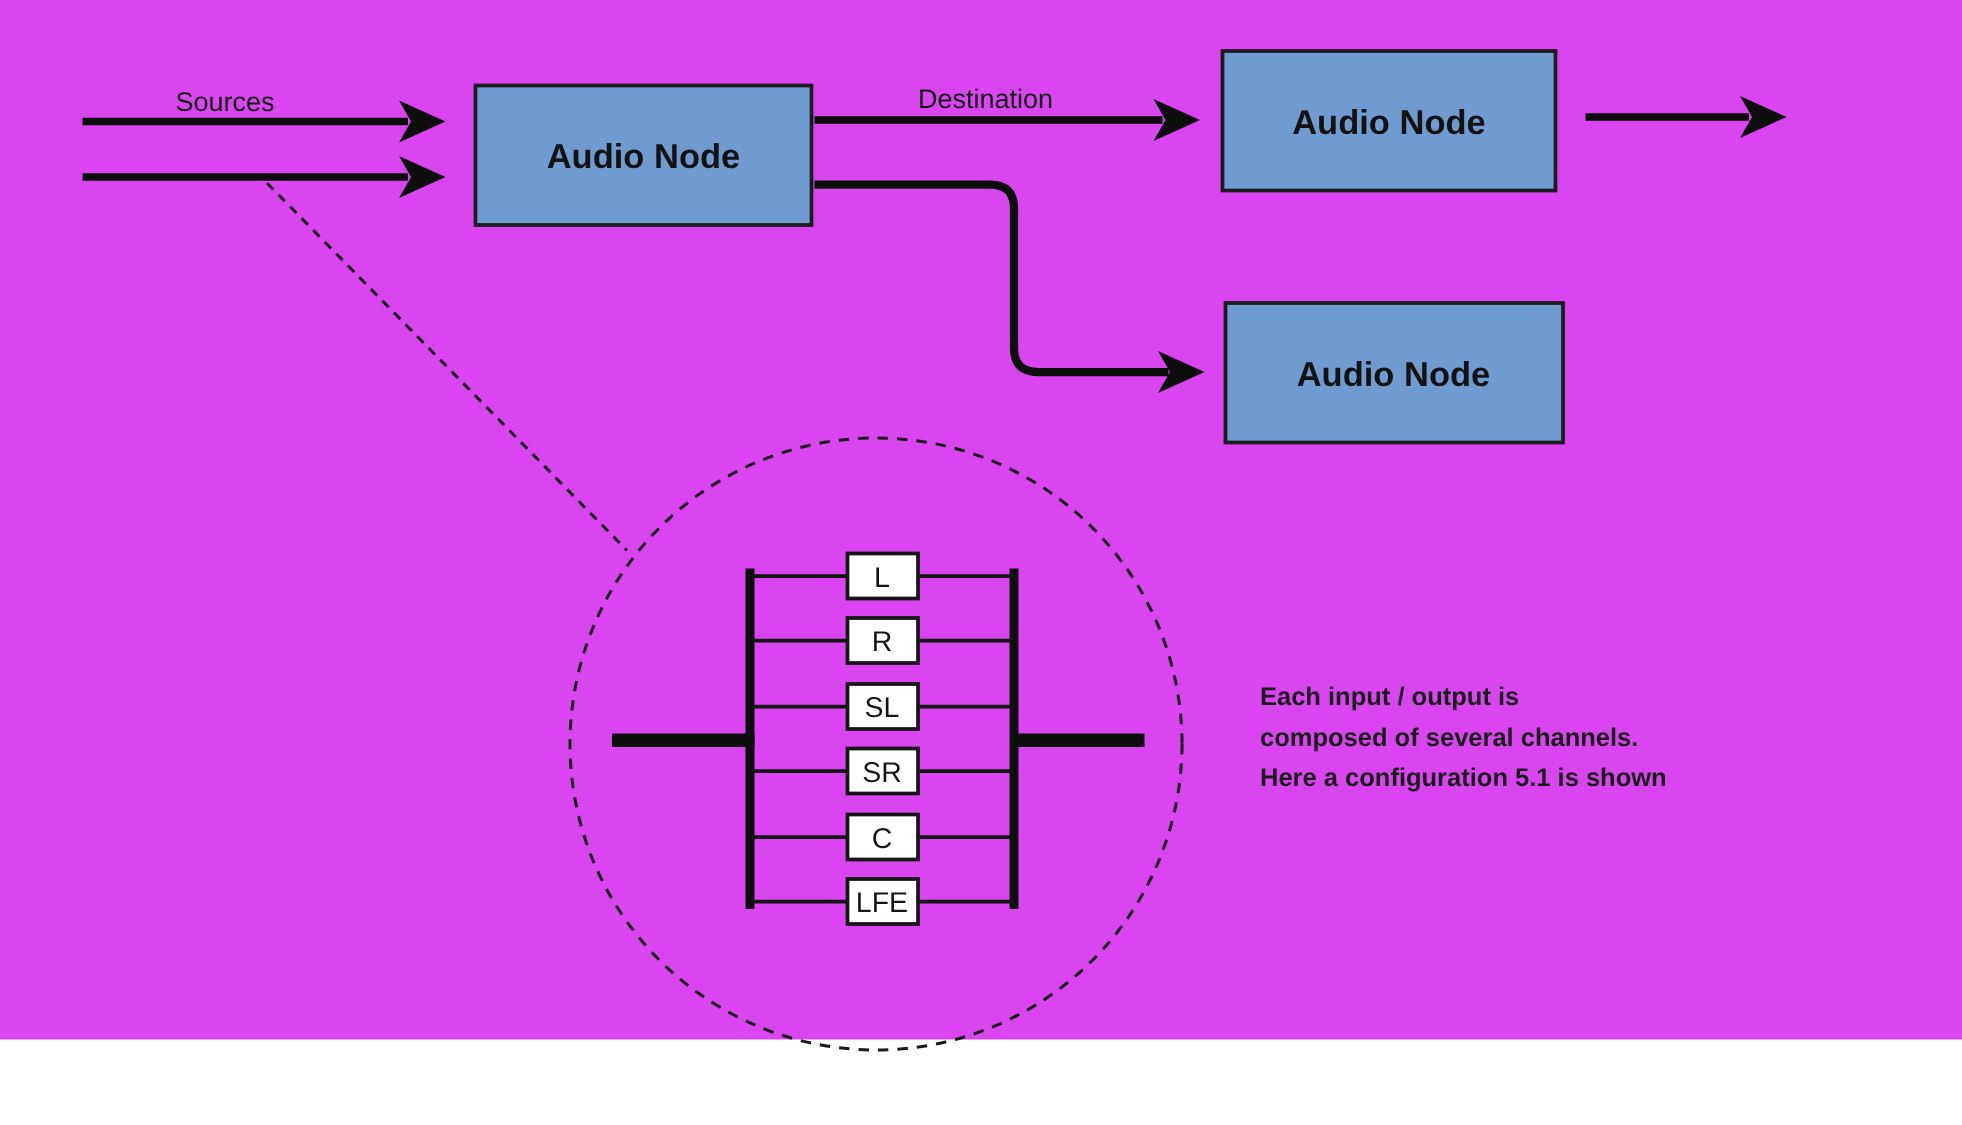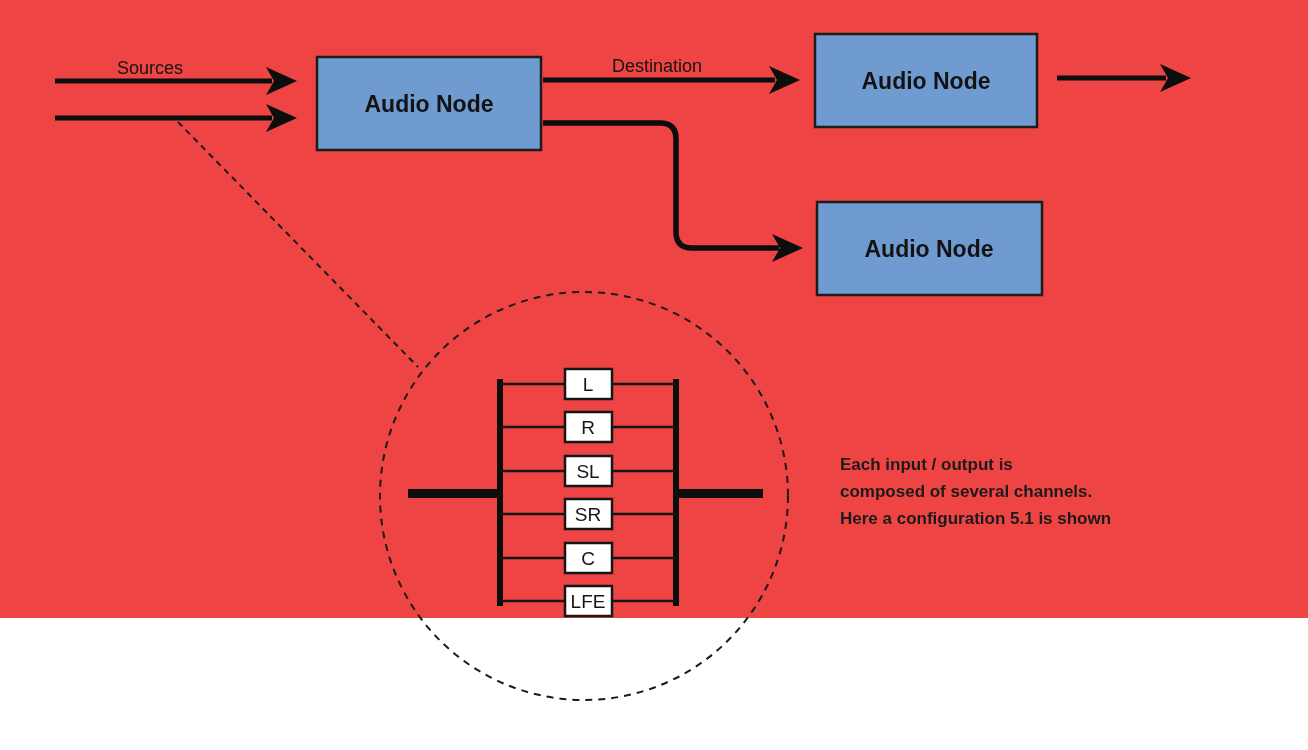--- a/index.html
+++ b/index.html
@@ -7,22 +7,22 @@
     padding: 0;
     background: #ffffff;
     width: 1308px;
     height: 750px;
     overflow: hidden;
     font-family: "Liberation Sans", sans-serif;
   }
   .canvas-wrap {
     position: relative;
     width: 1308px;
-    height: 618px;
-    background: #ef4444;
+    height: 693px;
+    background: #d946ef;
   }
   svg { display: block; }
 
   .flow-label {
     font-family: "Liberation Sans", sans-serif;
     font-size: 18px;
     fill: #141414;
   }
   .node-label {
     font-family: "Liberation Sans", sans-serif;

